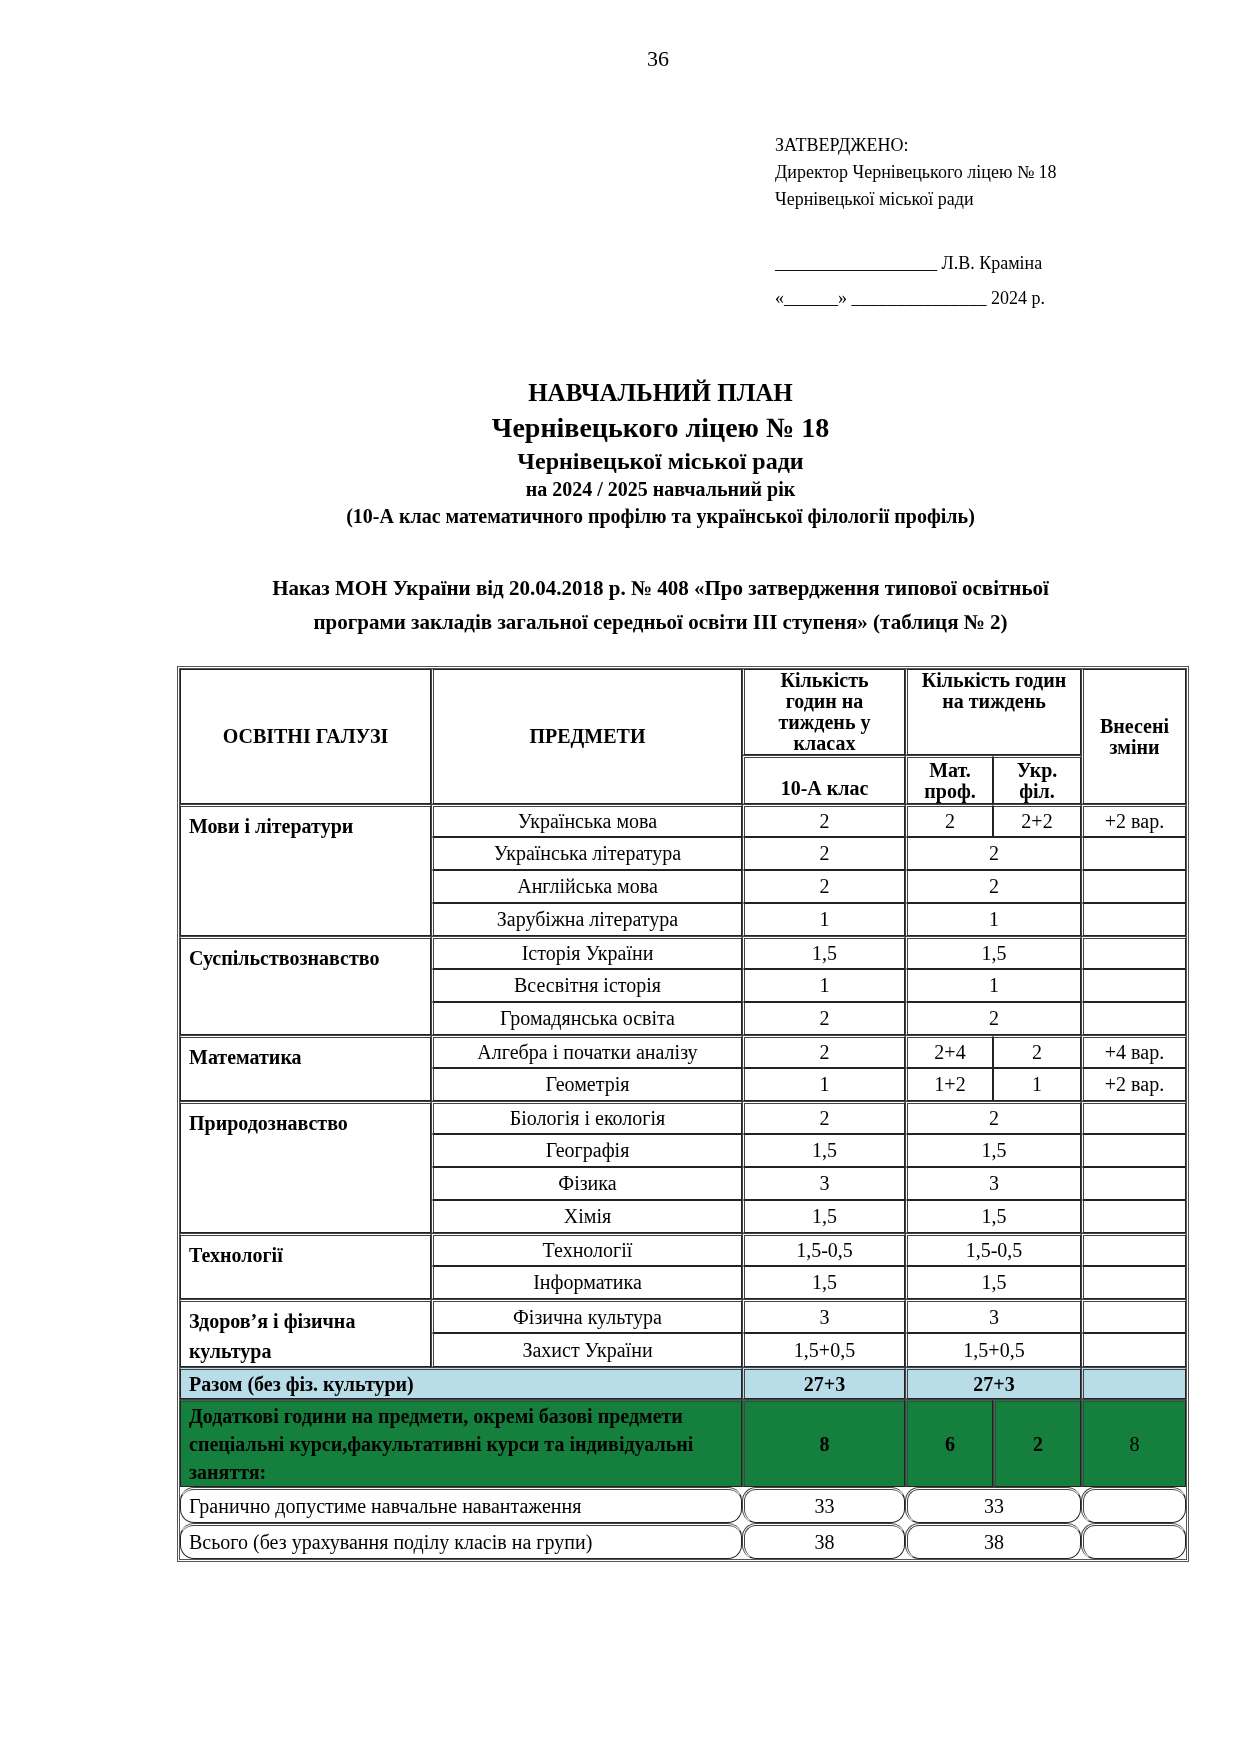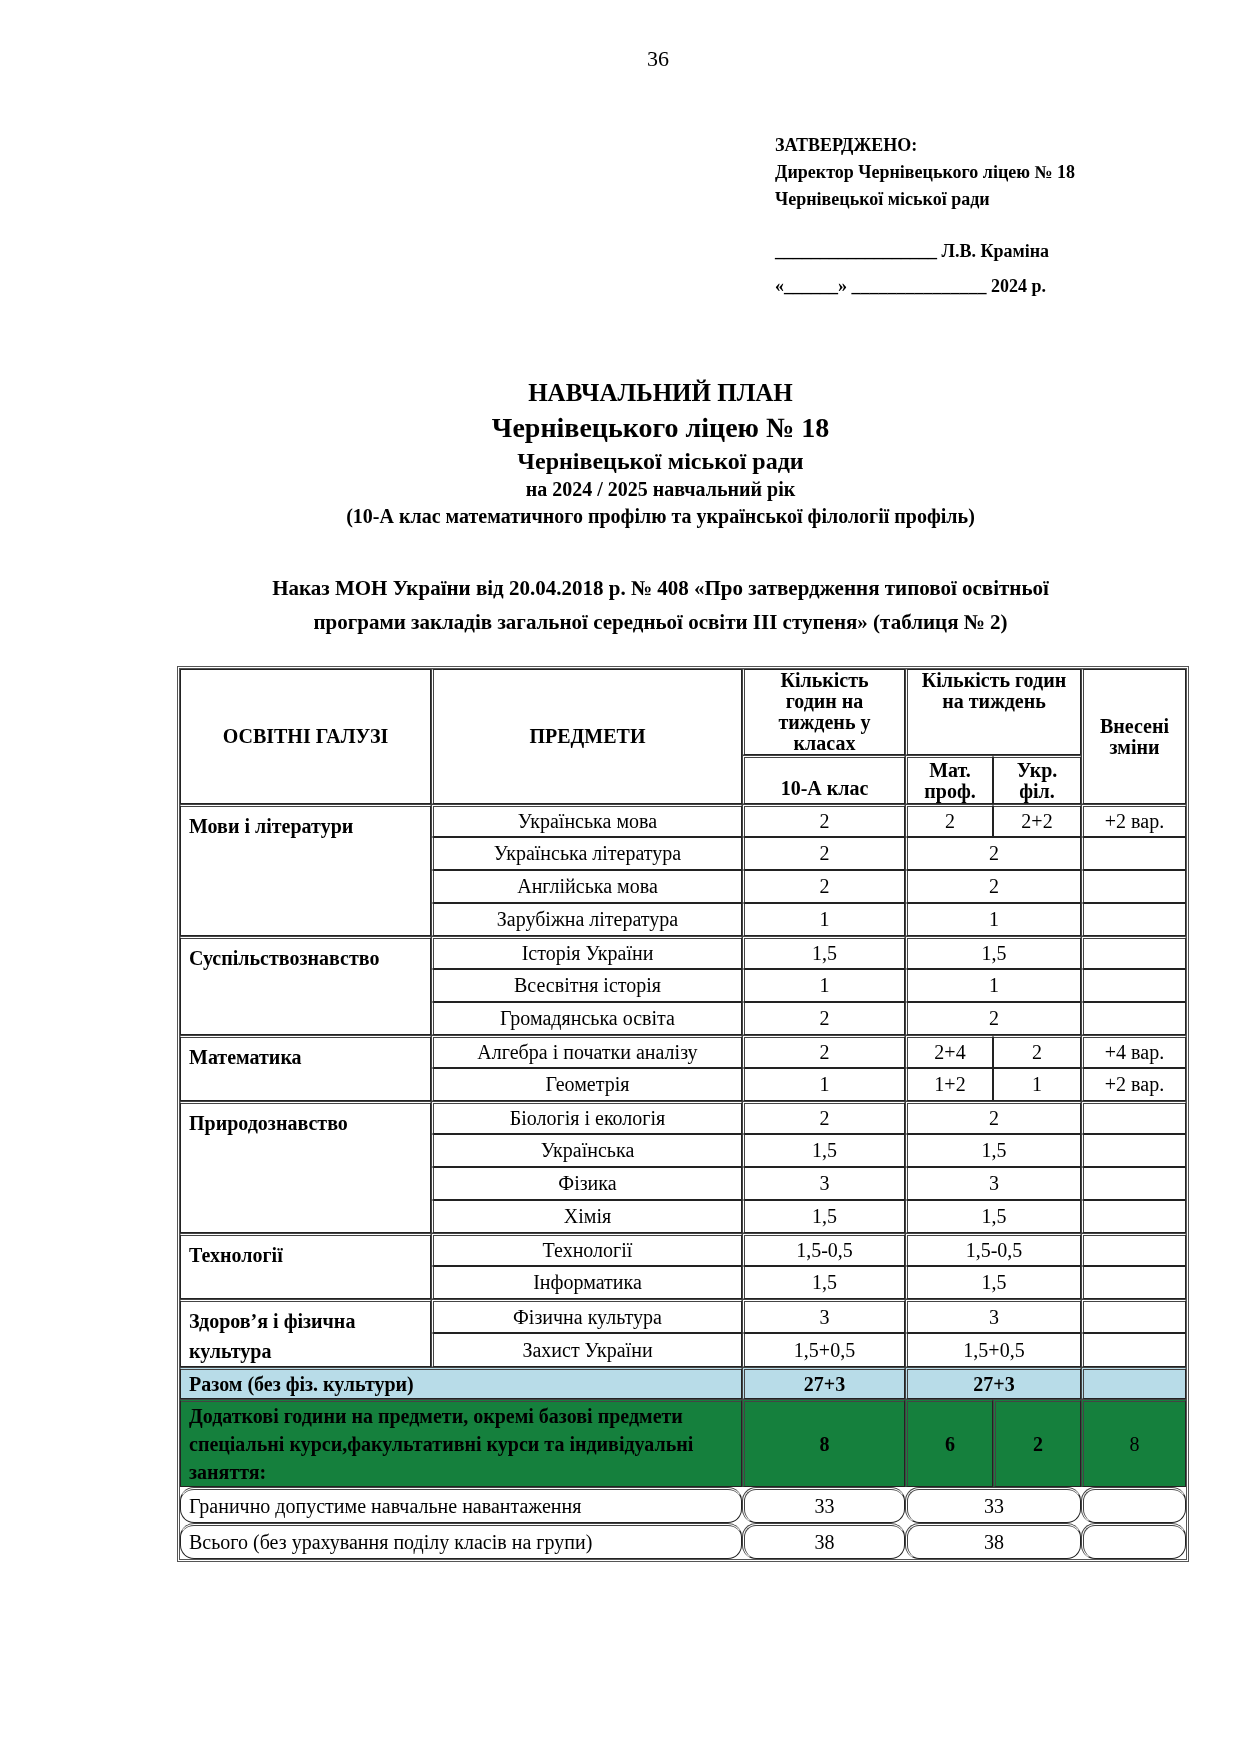--- a/index.html
+++ b/index.html
@@ -1,20 +1,20 @@
 <!DOCTYPE html>
 <html><head>
 <meta charset="utf-8">
 <style>
   html, body { margin: 0; padding: 0; background: #ffffff; }
   body { width: 1241px; height: 1755px; position: relative; font-family: "Liberation Serif", serif; color: #000; overflow: hidden; }
   .page-num { position: absolute; top: 46px; left: 0; width: 1316px; text-align: center; font-size: 22px; }
-  .approval { position: absolute; left: 775px; top: 132px; font-weight: bold; font-size: 18px; line-height: 27px; }
+  .approval { position: absolute; left: 775px; top: 132px; font-weight: normal; font-size: 18px; line-height: 27px; }
   .approval .gap { height: 25px; }
-  .approval .sig { margin-top: 0; }
+  .approval .sig { margin-top: 12px; }
   .approval .date { margin-top: 8px; }
   .title-block { position: absolute; left: 0; top: 376px; width: 1321px; text-align: center; font-weight: bold; }
   .t1 { font-size: 25px; line-height: 34px; }
   .t2 { font-size: 28px; line-height: 36px; }
   .t3 { font-size: 24px; line-height: 30px; }
   .t4 { font-size: 20px; line-height: 26px; }
   .t5 { font-size: 20px; line-height: 28px; }
   .order { position: absolute; left: 0; top: 571px; width: 1321px; text-align: center; font-weight: bold; font-size: 21px; line-height: 34px; }
   table.plan { position: absolute; left: 177px; top: 666px; width: 1006px; border-collapse: separate; border-spacing: 0; border: 3px double #555; table-layout: fixed; }
   table.plan td { border: 1px solid #222; box-sizing: border-box; font-size: 20px; padding: 0 8px; vertical-align: middle; }
@@ -143,21 +143,21 @@
         <td class="num dbl-l">+2 вар.</td>
       </tr>
       <tr class="row">
         <td rowspan="4" class="area dbl-t">Природознавство</td>
         <td class="subj dbl-l dbl-t">Біологія і екологія</td>
         <td class="num dbl-l dbl-t">2</td>
         <td class="num dbl-l dbl-t" colspan="2">2</td>
         <td class="num dbl-l dbl-t"></td>
       </tr>
       <tr class="row">
-        <td class="subj dbl-l">Українська</td>
+        <td class="subj dbl-l">Географія</td>
         <td class="num dbl-l">1,5</td>
         <td class="num dbl-l" colspan="2">1,5</td>
         <td class="num dbl-l"></td>
       </tr>
       <tr class="row">
         <td class="subj dbl-l">Фізика</td>
         <td class="num dbl-l">3</td>
         <td class="num dbl-l" colspan="2">3</td>
         <td class="num dbl-l"></td>
       </tr>

